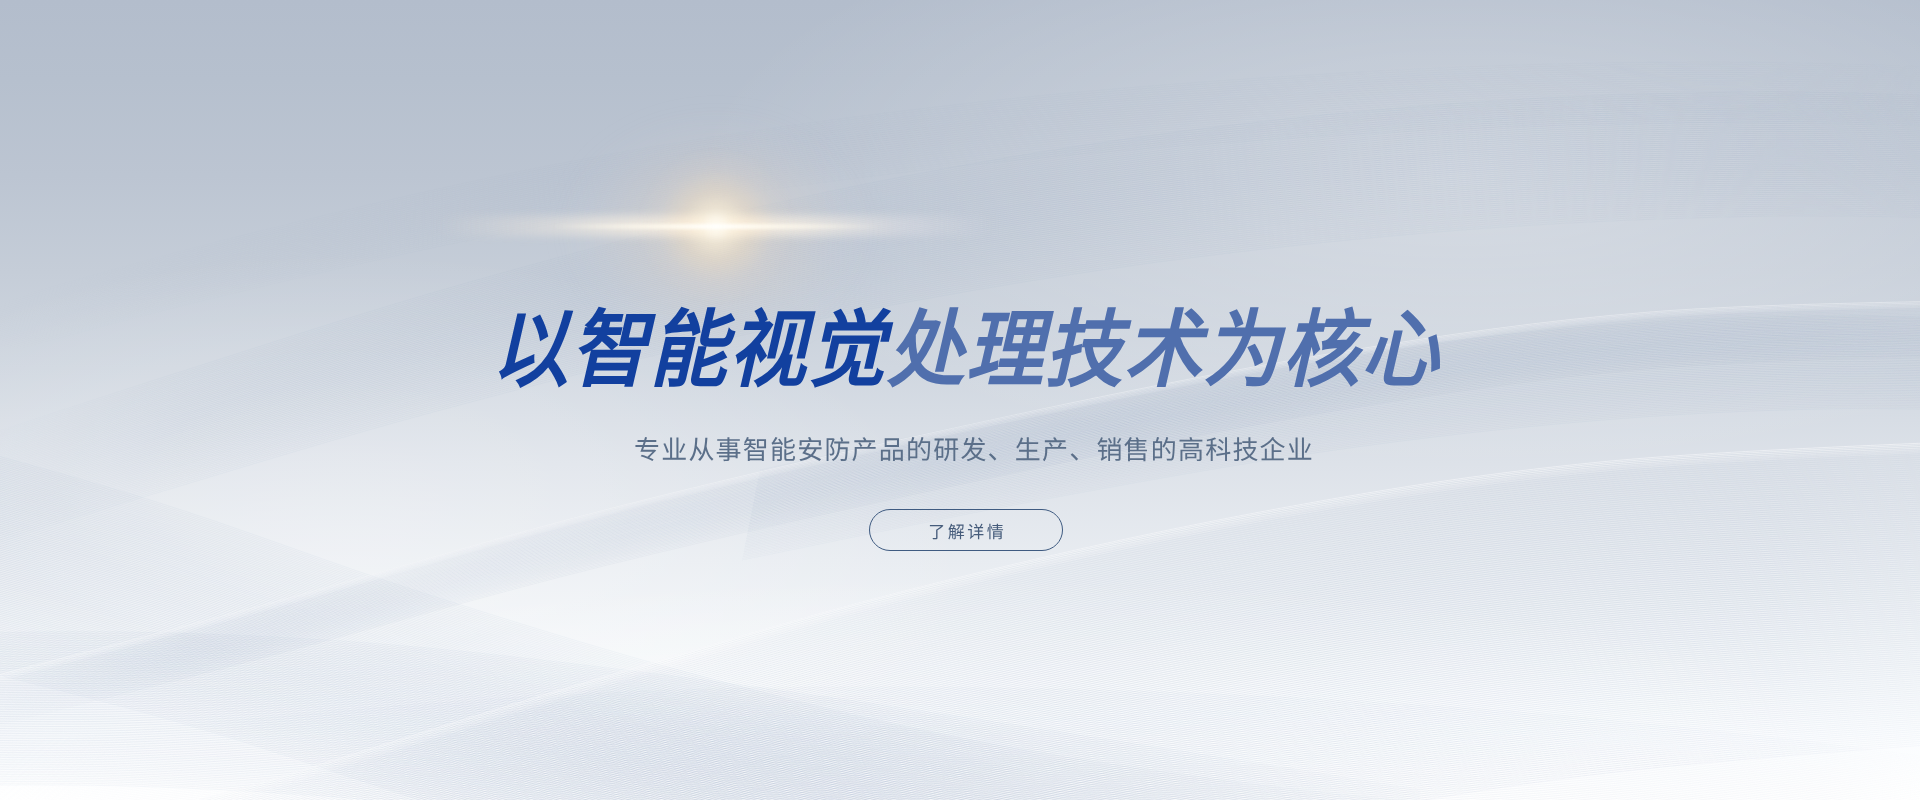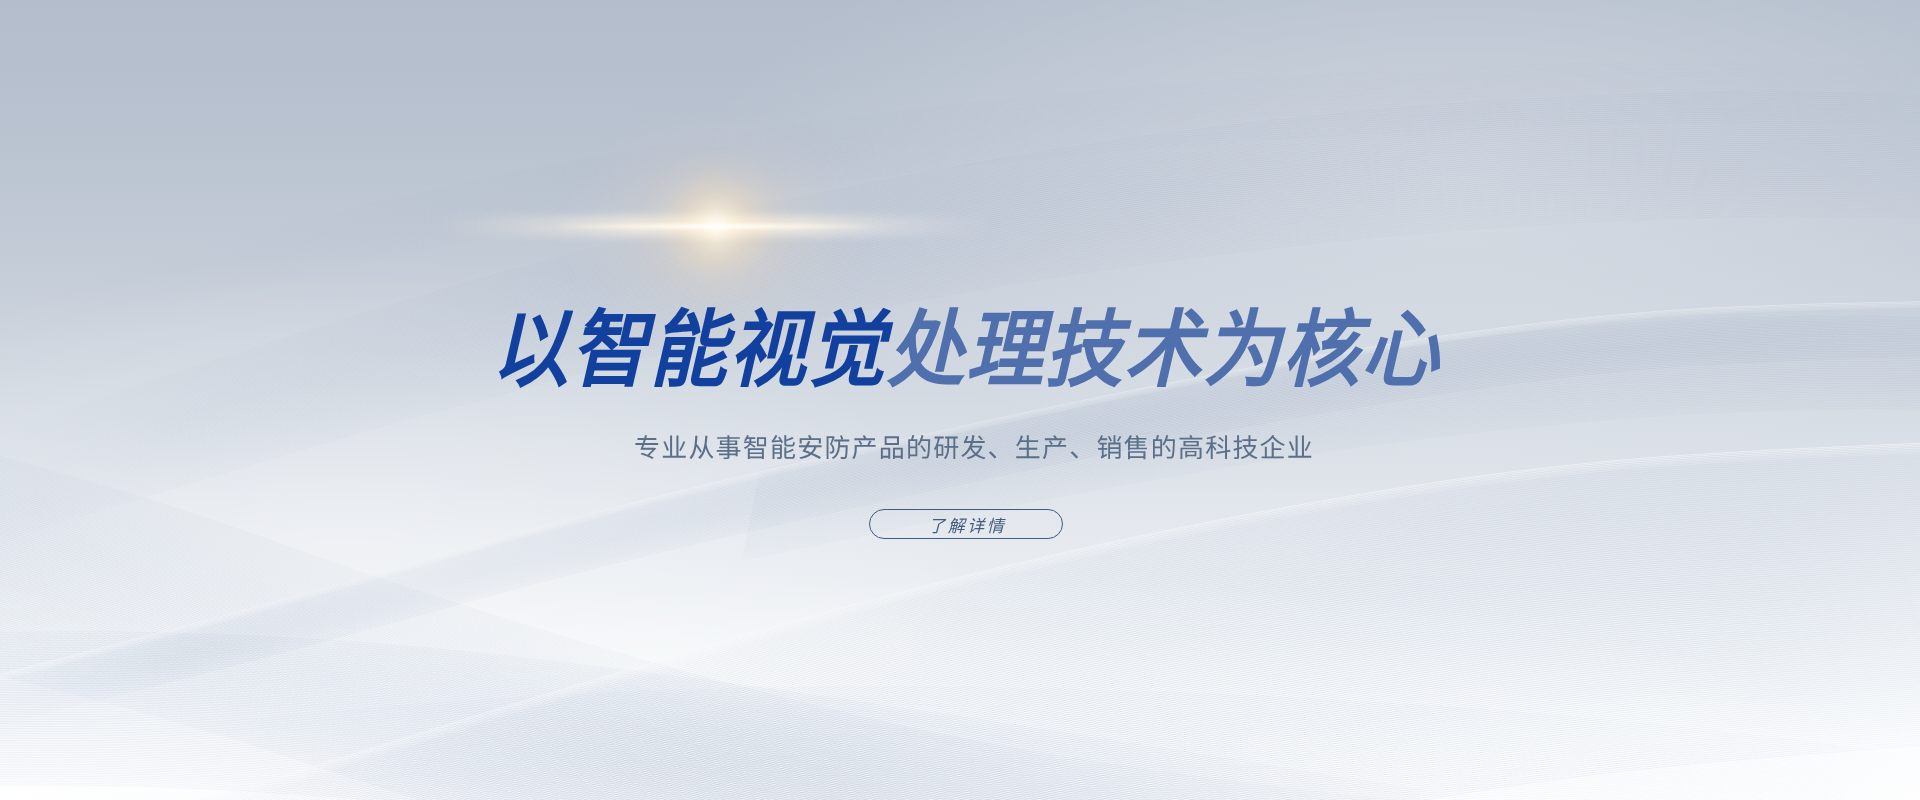--- a/index.html
+++ b/index.html
@@ -144,50 +144,49 @@
   .subtitle {
     position: absolute;
     left: 16px; right: 0;
     top: 407px;
     text-align: center;
     white-space: nowrap;
     font-size: 26px;
     line-height: 1.35;
     letter-spacing: 1.2px;
     color: #5b6f89;
-    font-family: Liberation Mono, monospace;
+    font-family: Liberation Sans, sans-serif;
     user-select: none;
   }
 
   .cta-wrap {
     position: absolute;
     left: 0; right: 0;
     top: 509px;
     display: flex;
     justify-content: center;
     pointer-events: auto;
   }
   .cta {
     display: inline-flex;
     align-items: center;
     justify-content: center;
     width: 194px;
-    height: 30px;
+    height: 42px;
     box-sizing: border-box;
     border: 1.5px solid #3f5b81;
     border-radius: 21px;
     background: transparent;
     color: #465c7b;
     font-size: 17px;
     letter-spacing: 2.5px;
     font-family: "DejaVu Sans", "Liberation Sans", sans-serif;
     cursor: pointer;
     padding: 0;
     text-indent: 2.5px;
-    font-style: italic;
   }
 </style>
 </head>
 <body>
 
 <div id="banner">
 
   <div id="sheen"></div>
 
   <svg id="waves" viewBox="0 0 1920 800" preserveAspectRatio="none" aria-hidden="true">

